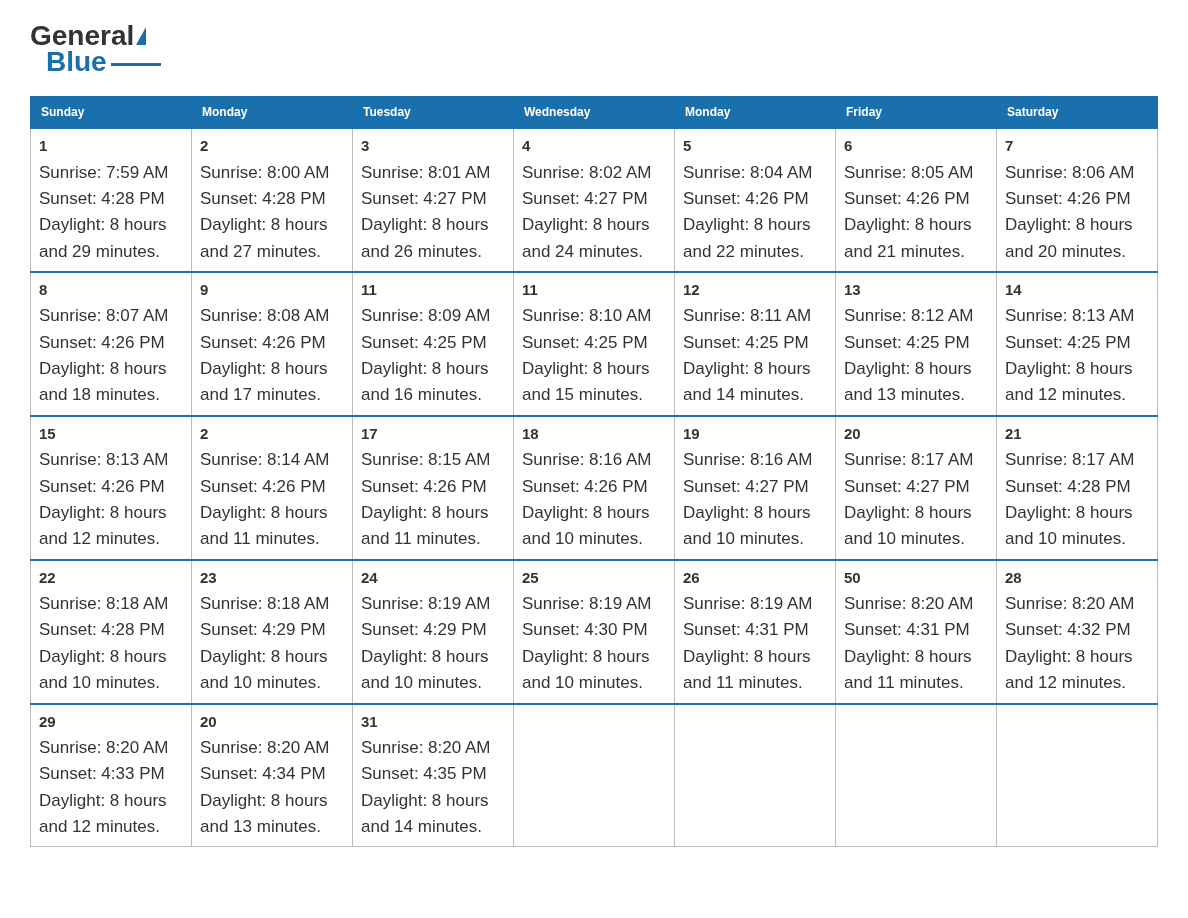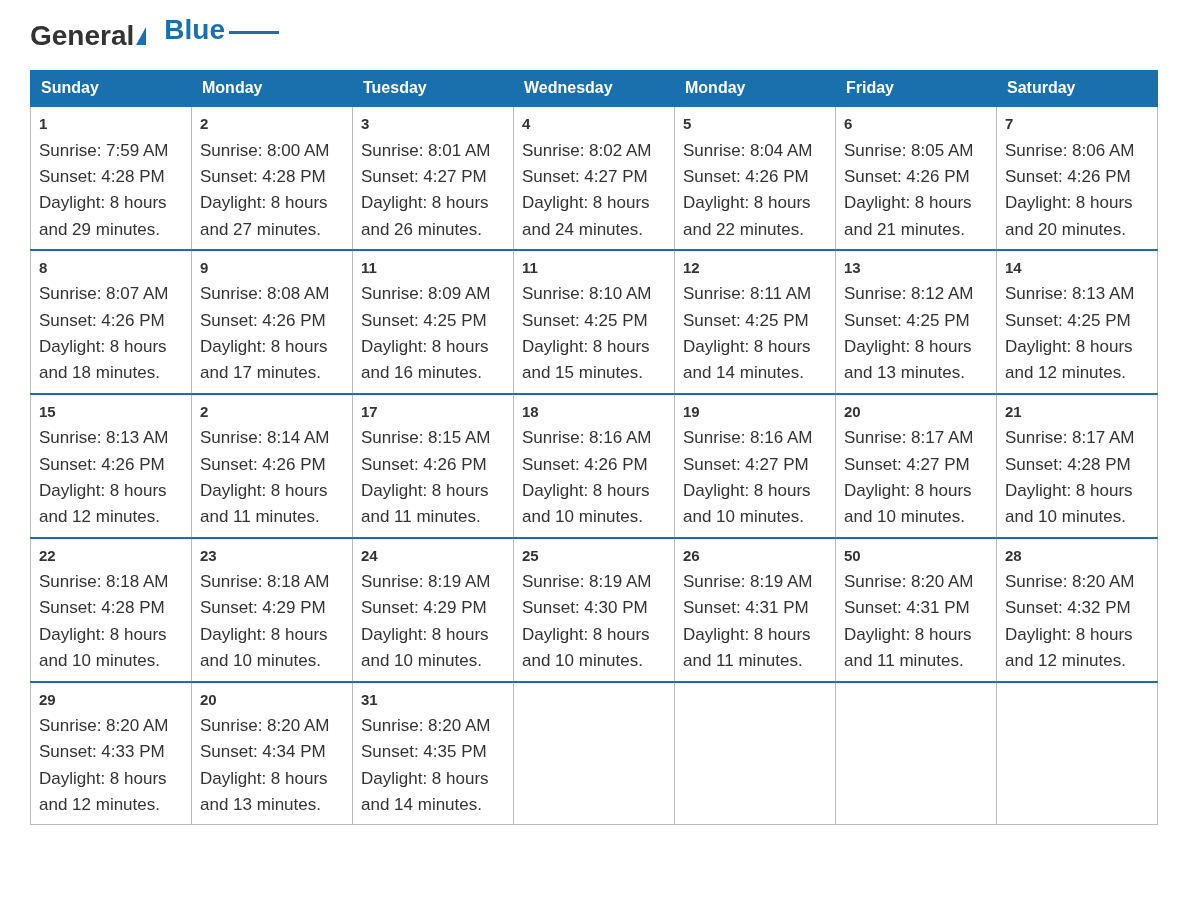--- a/index.html
+++ b/index.html
@@ -11,21 +11,21 @@
       min-height: 918px;
     }
     .header {
       display: flex;
       justify-content: space-between;
       align-items: flex-start;
       margin-bottom: 18px;
     }
     .logo {
       display: flex;
-      flex-direction: row;
+      flex-direction: column;
       align-items: flex-start;
     }
     .logo-text {
       font-size: 28px;
       font-weight: bold;
       color: #333;
       display: flex;
       align-items: center;
       gap: 0;
     }
@@ -55,21 +55,21 @@
       margin-top: 4px;
     }
     .calendar {
       width: 100%;
       border-collapse: collapse;
       border: 1.5px solid #999;
     }
     .calendar th {
       background-color: #1a6fad;
       color: #fff;
-      font-size: 16px;
+      font-size: 12px;
       font-weight: bold;
       padding: 8px 10px;
       text-align: left;
       border: 1px solid #1a6fad;
     }
     .calendar td {
       vertical-align: top;
       padding: 6px 8px;
       border: 1px solid #bbb;
       width: 14.28%;

